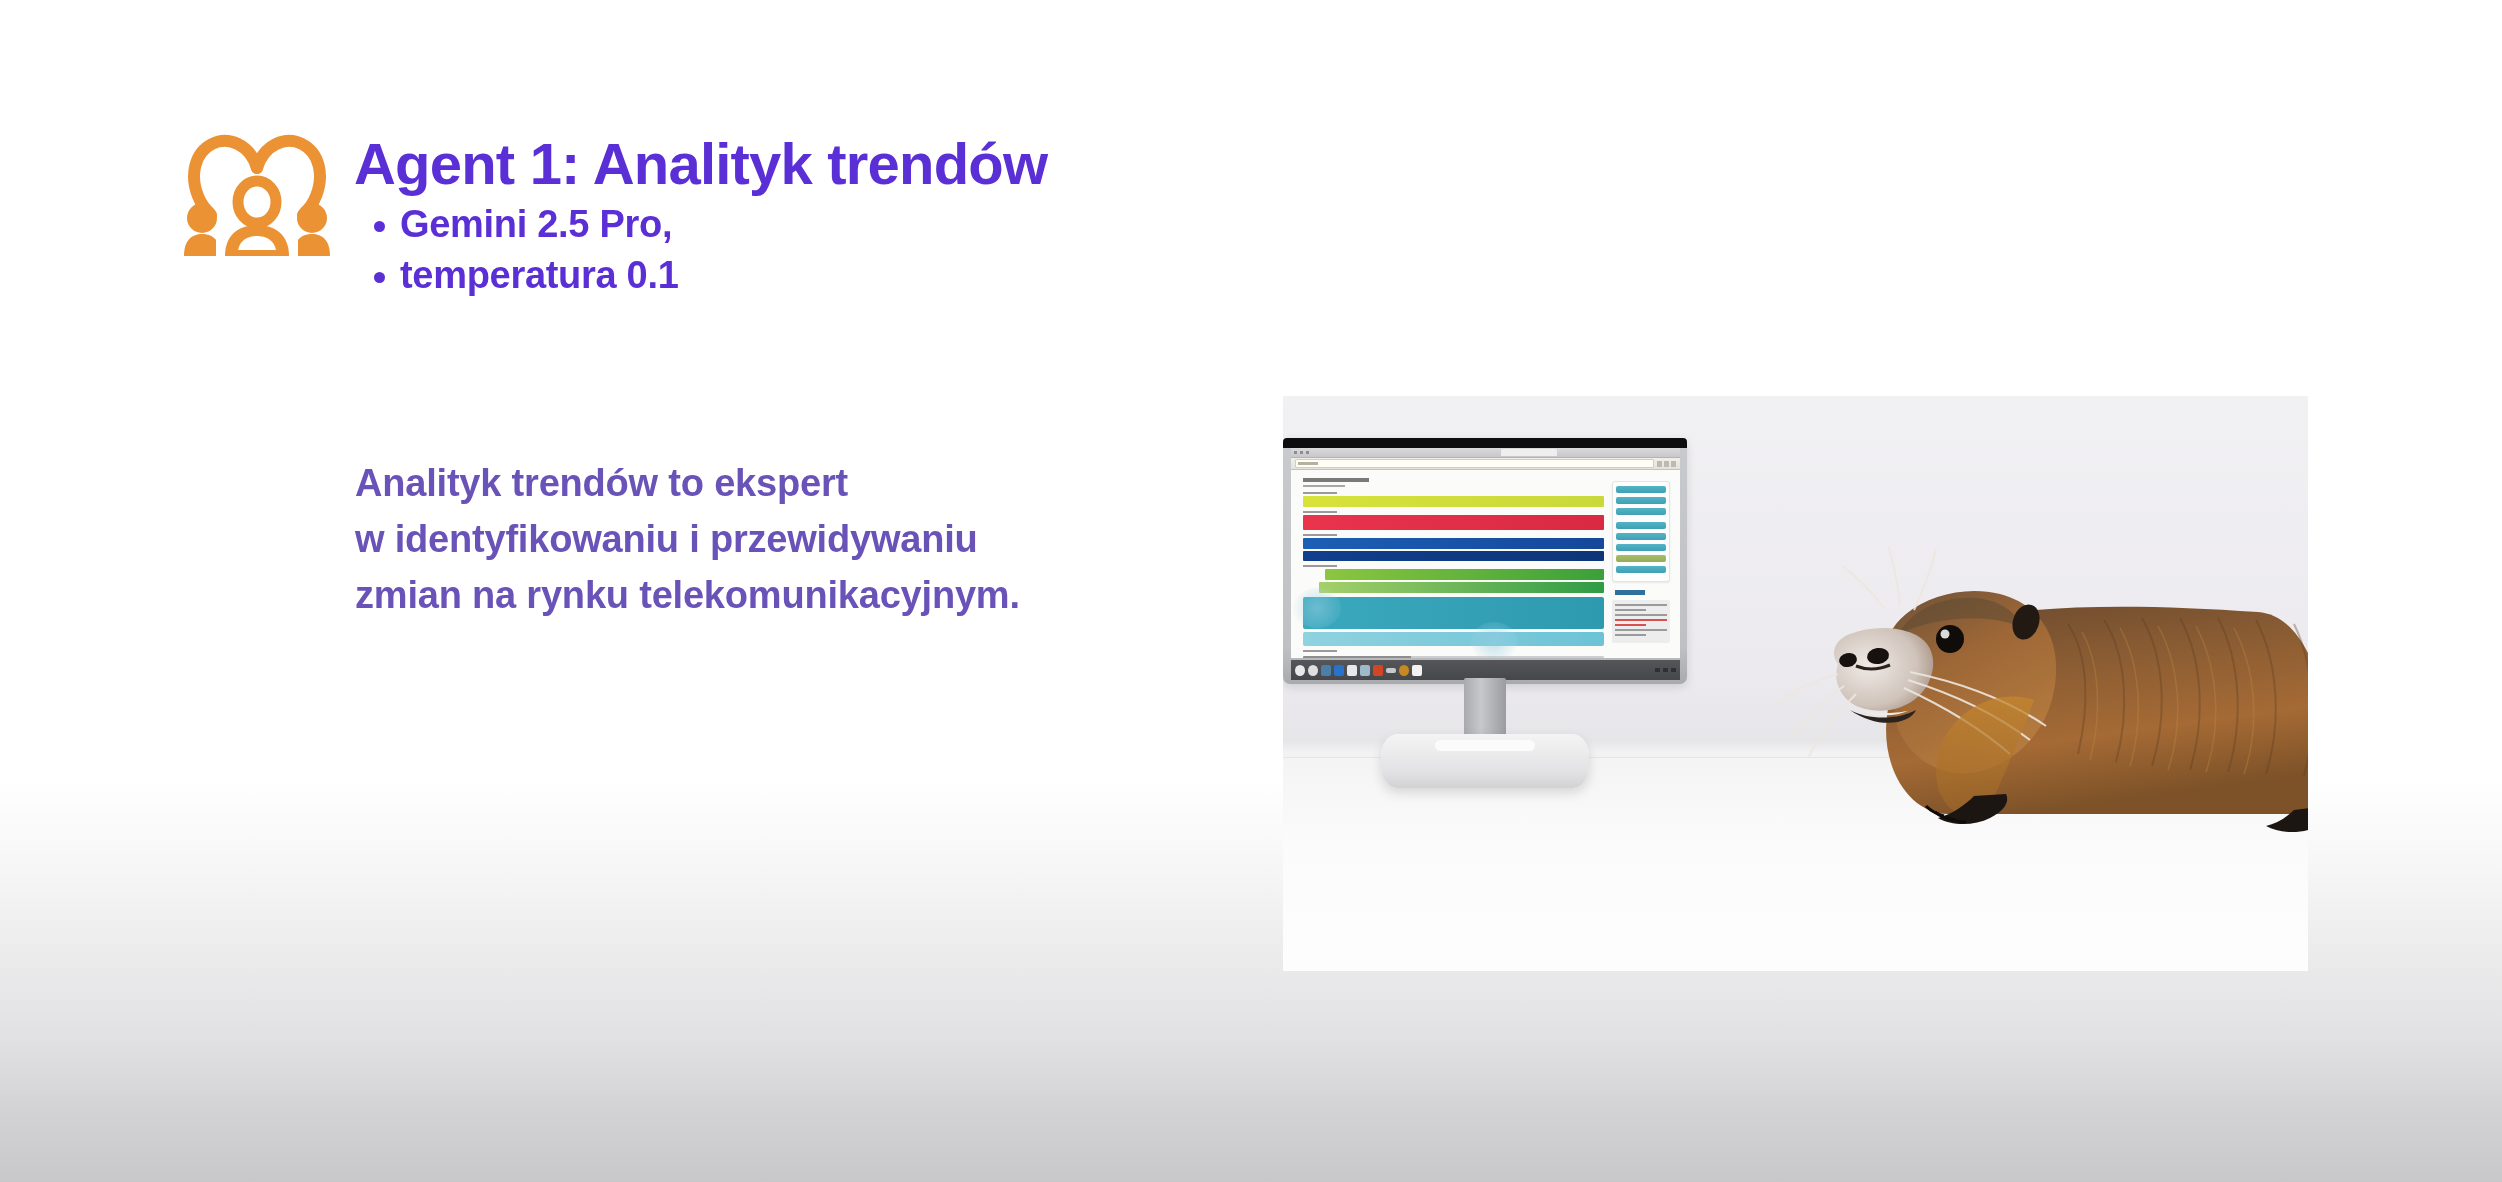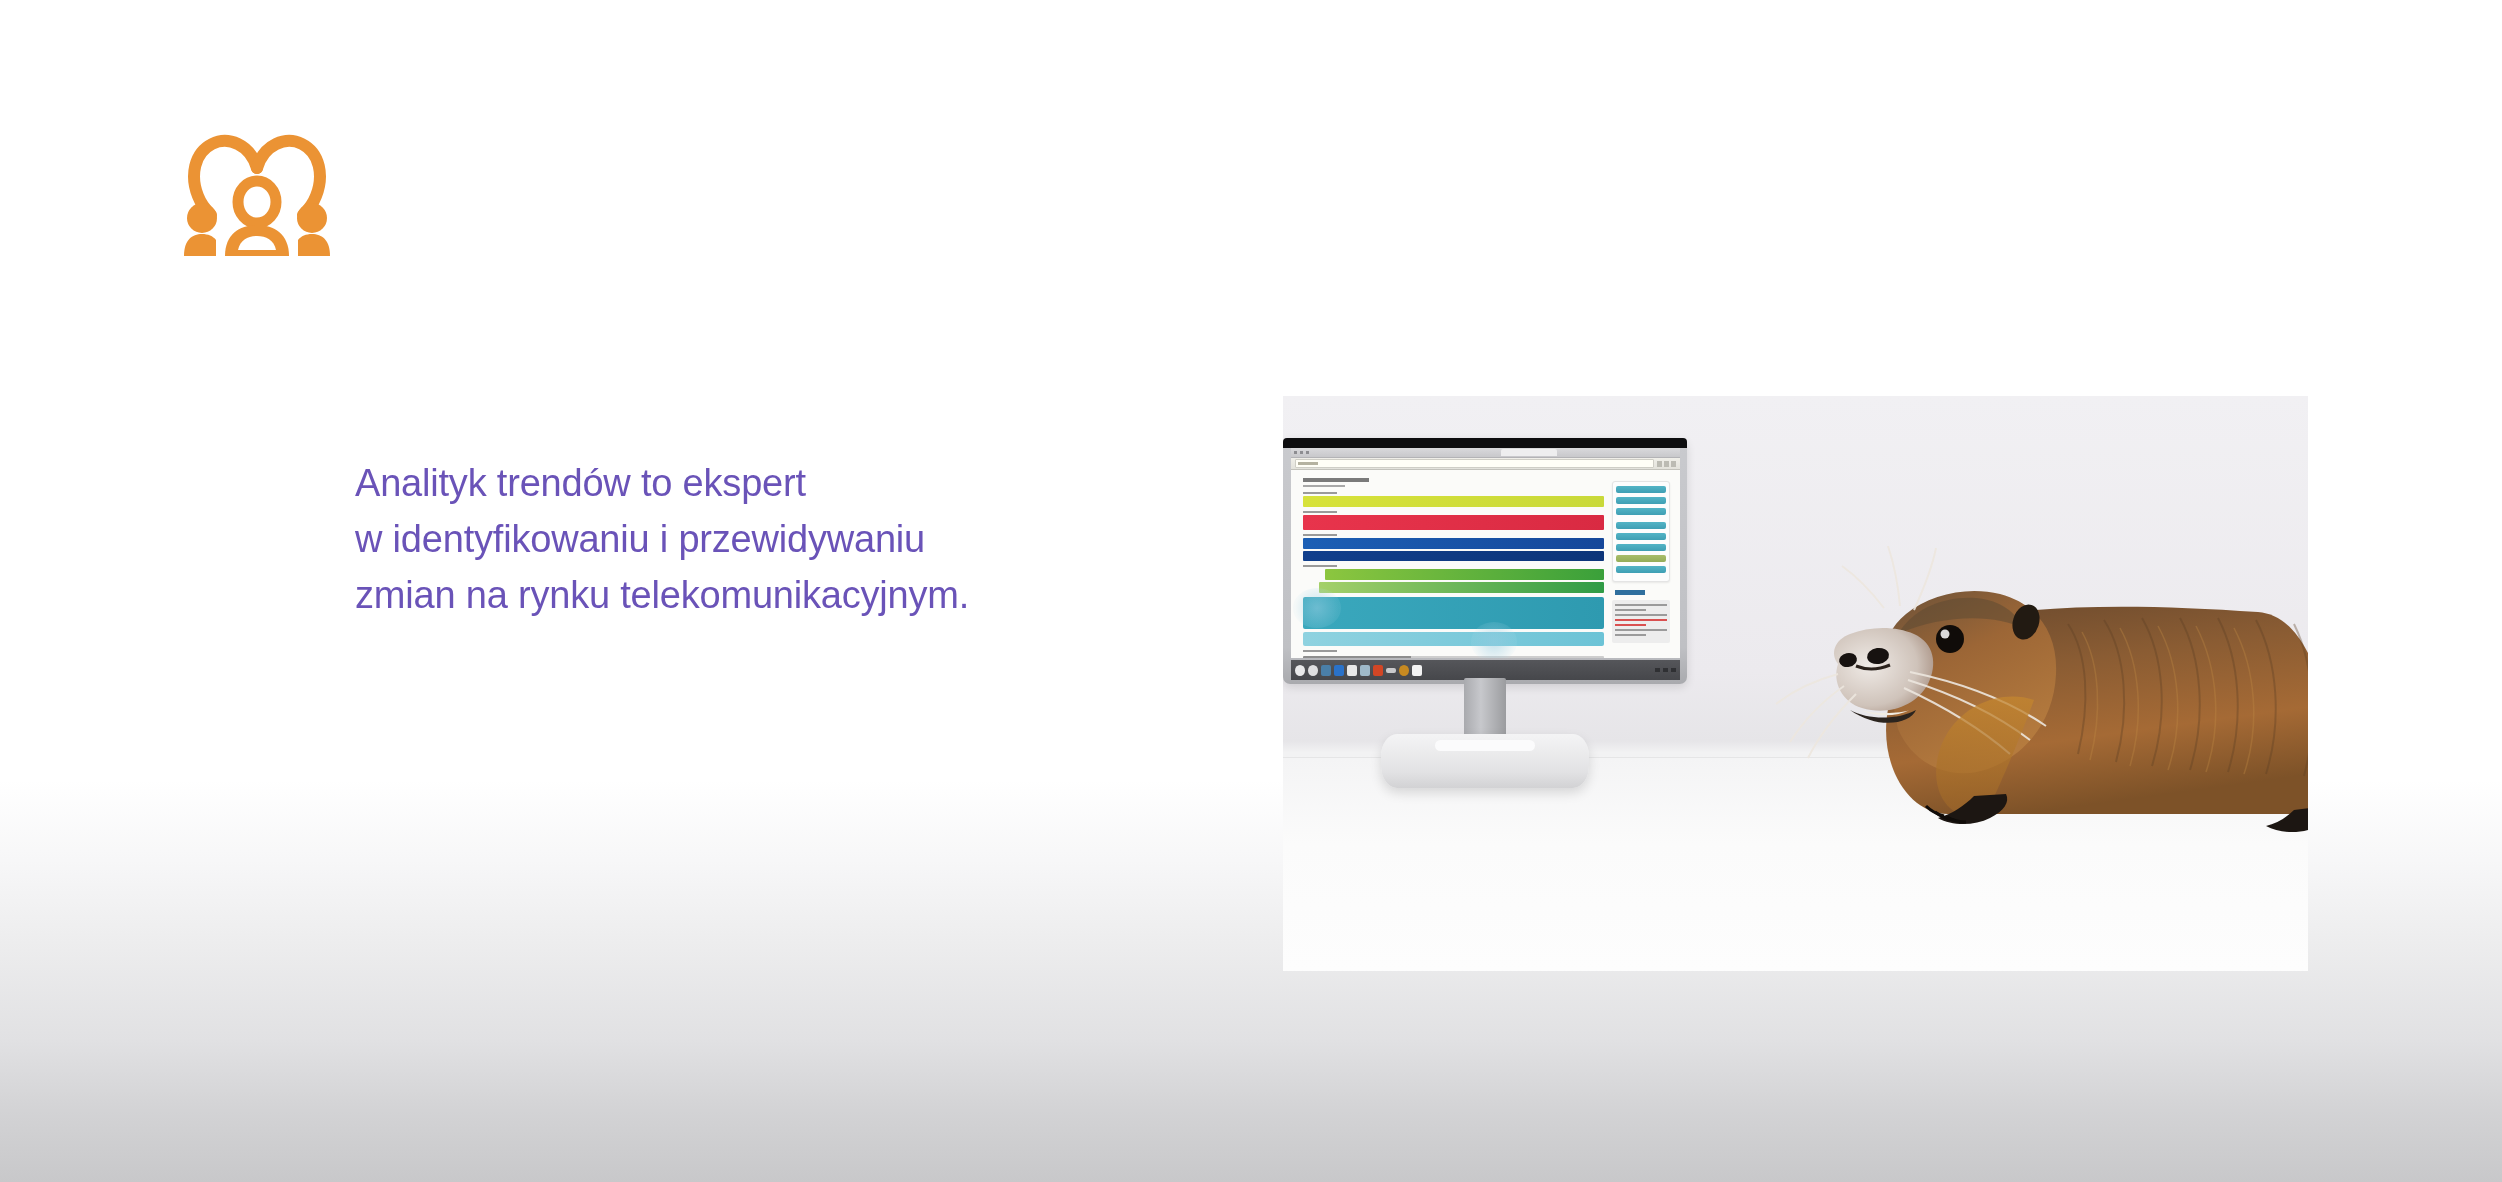--- a/index.html
+++ b/index.html
@@ -82,20 +82,21 @@
     border-radius: 50%;
     background: #5b2fd6;
   }
 
   
   .body-copy {
     position: absolute;
     left: 355px;
     top: 455px;
     width: 930px;
+    font-weight: bold;
   }
   .paragraph {
     font-size: 38px;
     line-height: 1.48;
     color: #6a53b8;
     letter-spacing: -0.2px;
     margin: 0;
     white-space: pre-line;
   }
   .paragraph + .paragraph { margin-top: 46px; }
@@ -326,20 +327,27 @@
         <path d="M60 122 C 62 112, 70 108, 79 108 C 88 108, 96 112, 98 122 Z" fill="#ffffff"></path>
 
         <circle cx="24" cy="90" r="15" fill="#eb9334"></circle>
         <path d="M6 128 C 6 112, 14 106, 24 106 C 30 106, 35 108, 38 112 L 38 128 Z" fill="#eb9334"></path>
 
         <circle cx="134" cy="90" r="15" fill="#eb9334"></circle>
         <path d="M152 128 C 152 112, 144 106, 134 106 C 128 106, 123 108, 120 112 L 120 128 Z" fill="#eb9334"></path>
       </svg>
     </div>
 
+    <div class="header-text">
+      <h1 class="page-title">Agent 1: Analityk trendów</h1>
+      <ul class="bullet-list">
+        <li class="bullet-item">Gemini 2.5 Pro,</li>
+        <li class="bullet-item">temperatura 0.1</li>
+      </ul>
+    </div>
   </div>
 
   <div class="body-copy">
     <p class="paragraph">Analityk trendów to ekspert
 w identyfikowaniu i przewidywaniu
 zmian na rynku telekomunikacyjnym.</p>
   </div>
 
   <div class="photo">
     <div class="desk"></div>

